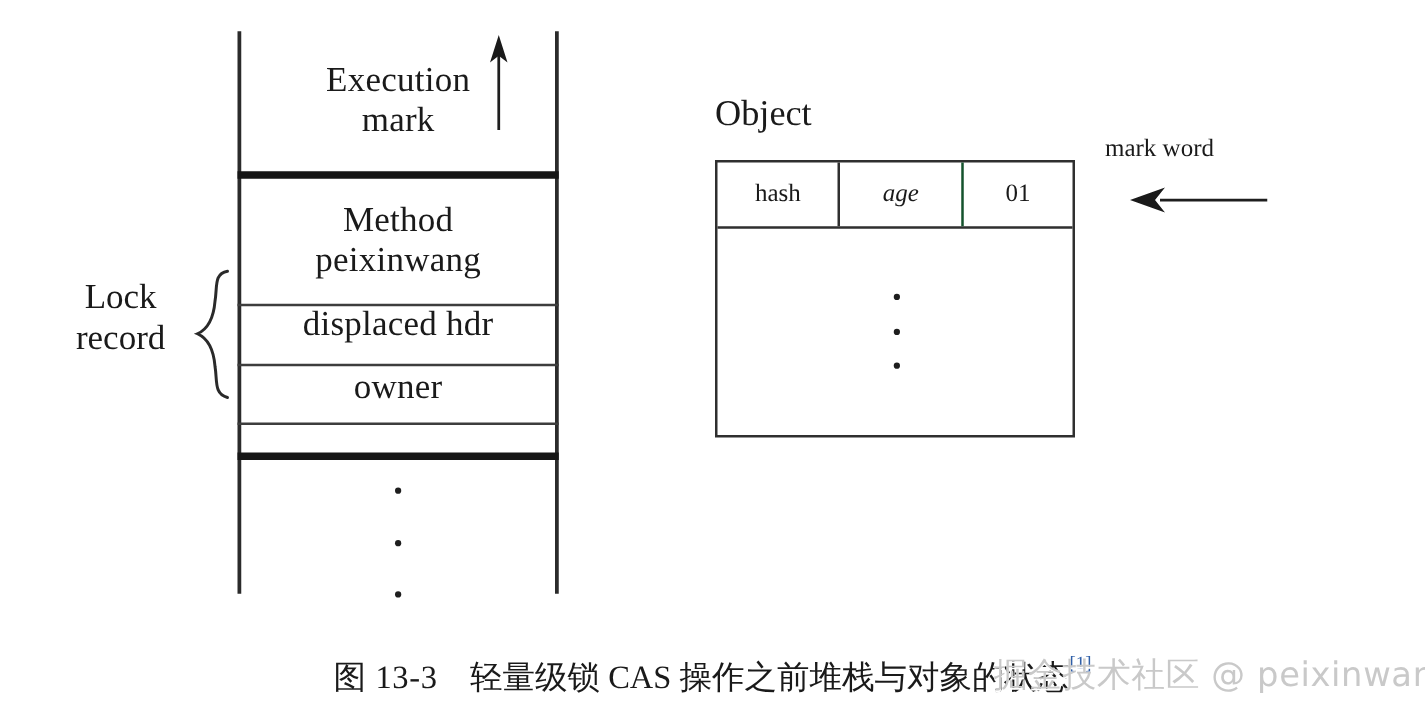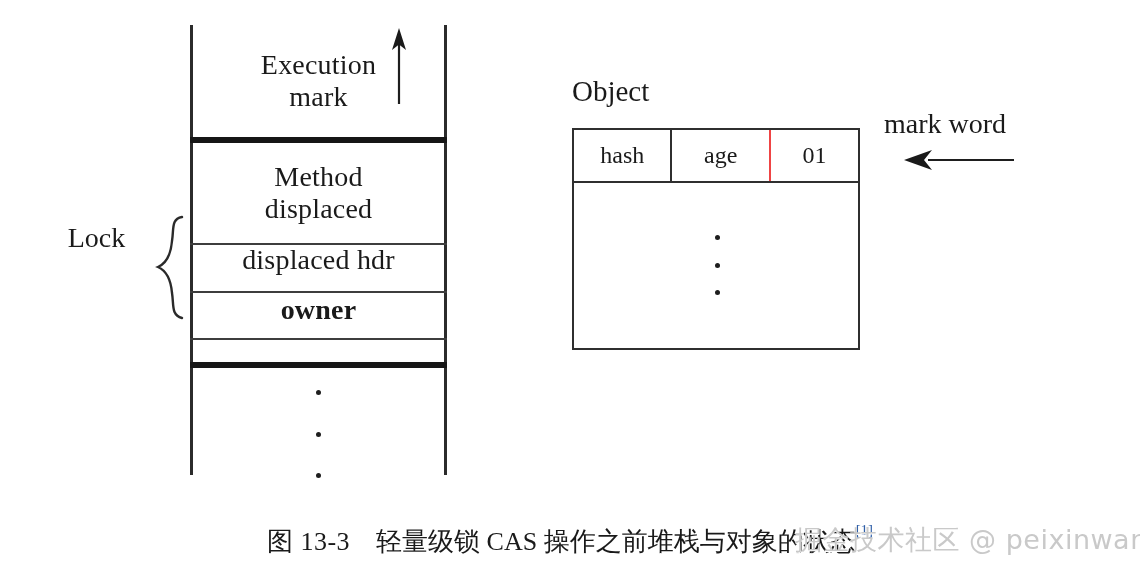--- a/index.html
+++ b/index.html
@@ -68,21 +68,21 @@
     line-height: 1.14;
     font-size: 28px;
     letter-spacing: 0.2px;
   }
   .stack-cell .line { display: block; }
 
   
   #cell-execution-stack { top: 0px;   height: 112px; }
   #cell-method-activation { top: 118px; height: 100px; justify-content: center; }
   #cell-displaced-hdr   { top: 212px; height: 46px; }
-  #cell-owner           { top: 268px; height: 33px; font-weight: bold; }
+  #cell-owner           { top: 268px; height: 33px; }
 
   
   #execution-stack-up-arrow {
     position: absolute;
     left: 201px;
     top: 3px;
     width: 16px;
     height: 76px;
   }
 
@@ -148,26 +148,26 @@
     width: 284px;
     height: 53px;
     display: flex;
     border-bottom: 2px solid #2f2f2f;
     box-sizing: border-box;
   }
   .obj-cell {
     display: flex;
     align-items: center;
     justify-content: center;
-    font-size: 24px;
+    font-size: 20px;
     box-sizing: border-box;
     height: 100%;
   }
   #obj-cell-hash { width: 104px; border-right: 2px solid #2f2f2f; }
-  #obj-cell-age  { width: 104px; border-right: 2px solid #ef4444; }
+  #obj-cell-age  { width: 104px; border-right: 2px solid #14532d; font-style: italic; }
   #obj-cell-bits { width: 92px; }
 
   #object-body {
     position: absolute;
     left: 0;
     top: 53px;
     width: 284px;
     height: 165px;
   }
   #object-ellipsis {
@@ -180,21 +180,21 @@
     flex-direction: column;
     justify-content: space-between;
     align-items: center;
   }
 
   
   #mark-word-label {
     position: absolute;
     left: 884px;
     top: 108px;
-    font-size: 28px;
+    font-size: 20px;
     white-space: nowrap;
   }
   #mark-word-arrow {
     position: absolute;
     left: 902px;
     top: 148px;
     width: 112px;
     height: 24px;
   }
 
@@ -249,21 +249,21 @@
 
     <svg id="execution-stack-up-arrow" viewBox="0 0 16 76">
       <line x1="8" y1="76" x2="8" y2="14" stroke="#1e1e1e" stroke-width="2.2"></line>
       <path d="M8 0 L15 22 L8 16.5 L1 22 Z" fill="#1a1a1a"></path>
     </svg>
 
     <div class="stack-rule-thick" style="top:112px;"></div>
 
     <div class="stack-cell" id="cell-method-activation">
       <span class="line">Method</span>
-      <span class="line">displaced</span>
+      <span class="line">peixinwang</span>
     </div>
 
     <div class="stack-rule-thin" style="top:218px;"></div>
 
     <div class="stack-cell" id="cell-displaced-hdr">
       <span class="line">displaced hdr</span>
     </div>
 
     <div class="stack-rule-thin" style="top:266px;"></div>
 
@@ -277,20 +277,21 @@
 
     <div id="stack-ellipsis">
       <span class="vdot"></span>
       <span class="vdot"></span>
       <span class="vdot"></span>
     </div>
   </div>
 
   <div id="lock-record-label">
     <div>Lock</div>
+    <div>record</div>
   </div>
 
   <svg id="lock-record-brace" viewBox="0 0 30 105">
     <path d="M27 2
              C 16 4, 19 14, 17 26
              C 16 38, 12 48, 3 52
              C 12 56, 16 66, 17 78
              C 19 90, 16 100, 27 103" fill="none" stroke="#2a2a2a" stroke-width="2.4" stroke-linecap="round"></path>
   </svg>
 

